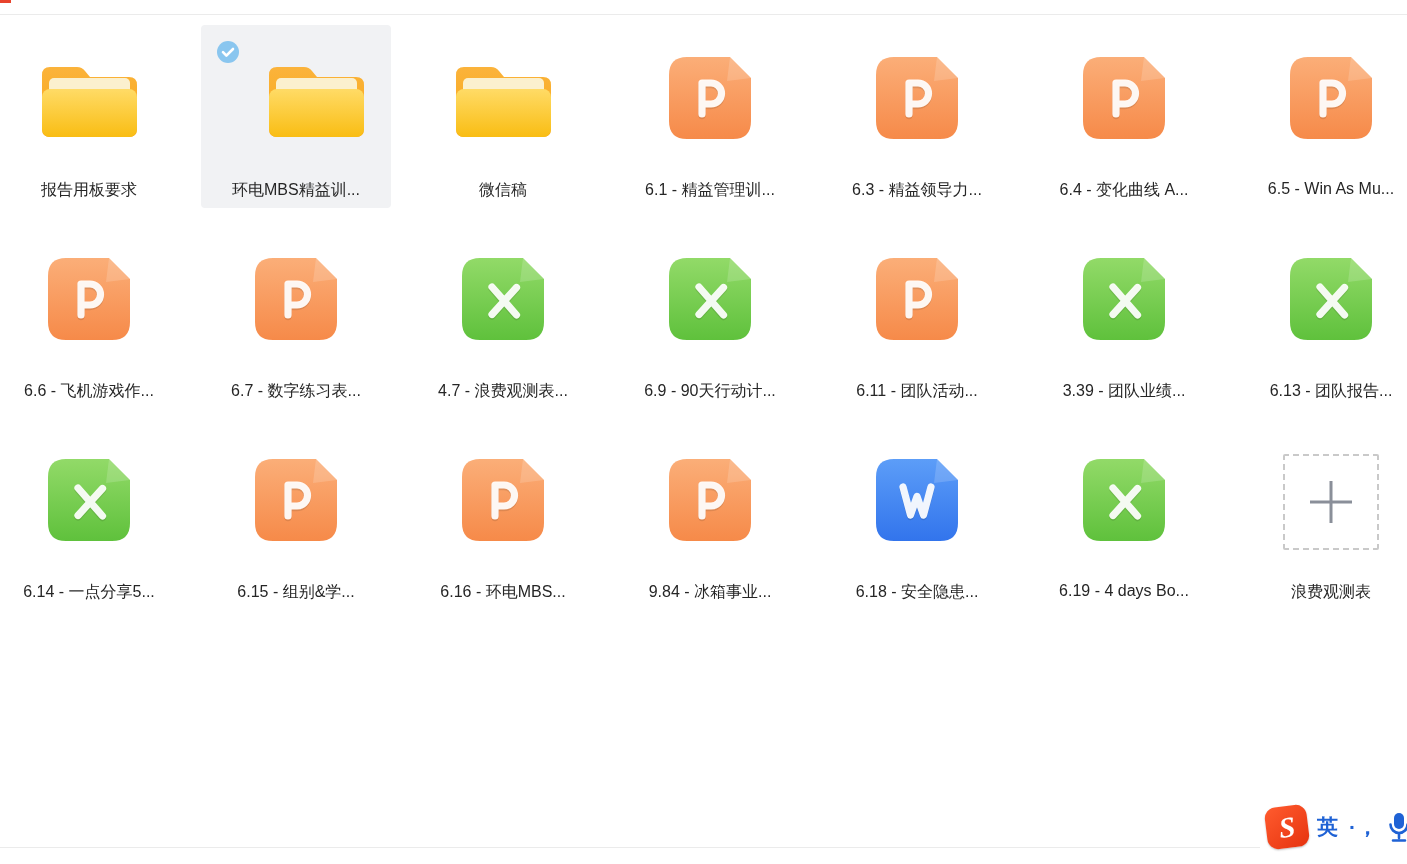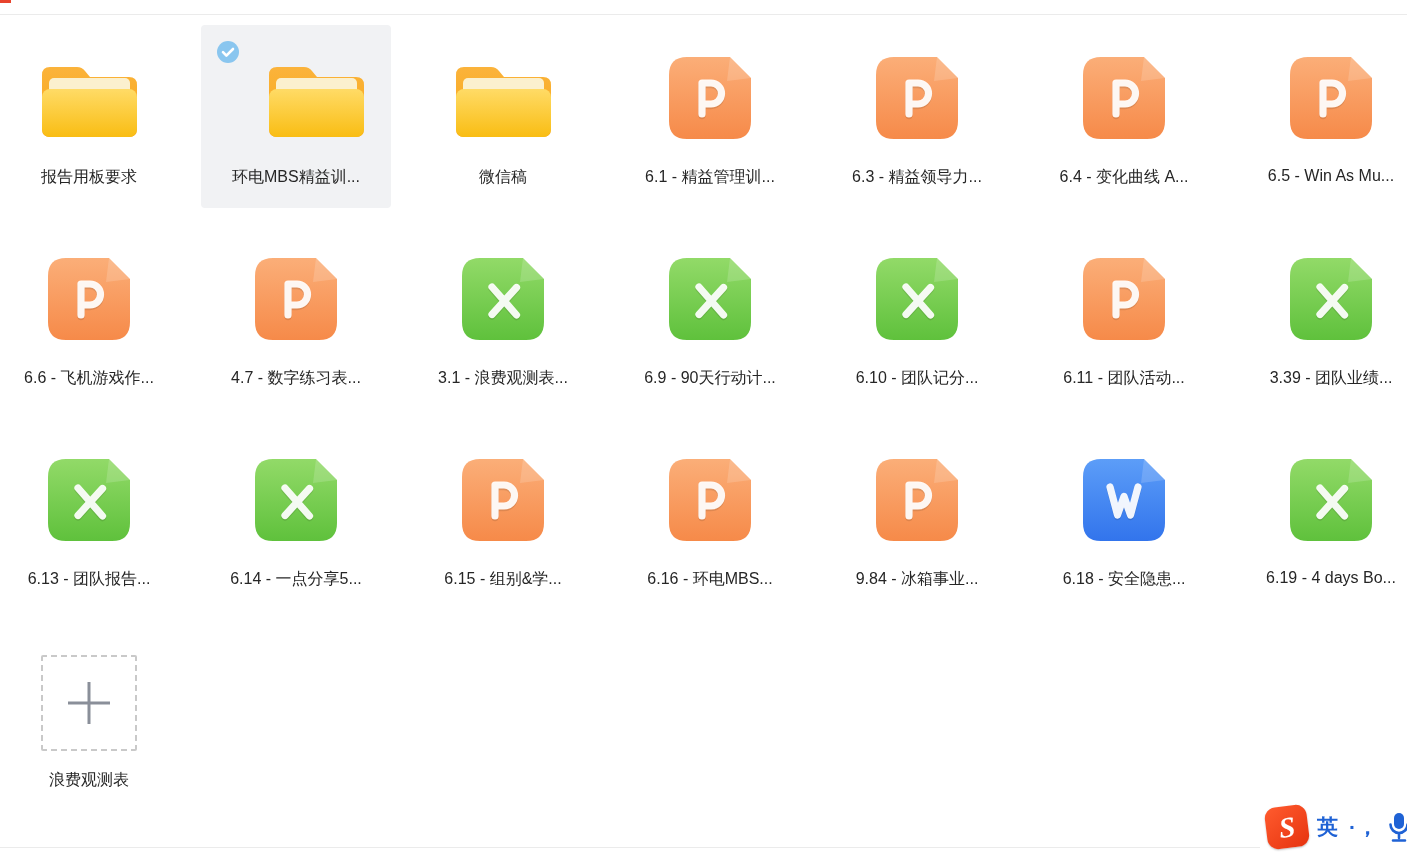--- a/index.html
+++ b/index.html
@@ -22,21 +22,21 @@
     width:190px; height:183px; position:relative; border-radius:4px;
     display:flex; flex-direction:column; align-items:center;
   }
   .tile.selected { background:var(--selected-bg);padding-left:40px; }
   .check-badge { position:absolute; left:16px; top:16px; width:22px; height:22px; }
   .icon-slot {
     margin-top:32px; height:82px; width:100%;
     display:flex; align-items:center; justify-content:center;
   }
   .tile-label {
-    position:absolute; top:142px; left:50%; transform:translateX(-50%);
+    position:absolute; top:155px; left:50%; transform:translateX(-50%);
     font-size:16px; color:var(--label-text); white-space:nowrap; text-align:center;
   }
   .upload-box {
     width:96px; height:96px; border:2px dashed var(--upload-border); border-radius:2px;
     display:flex; align-items:center; justify-content:center; background:#fff;
   }
   .tile.upload-tile .icon-slot { margin-top:27px; height:96px; }
 
   .ime-bar {
     position:absolute; left:1260px; top:804px; width:170px; height:46px;
@@ -224,72 +224,55 @@
         <stop offset="0" stop-color="#fbae78"></stop>
               <stop offset="1" stop-color="#f68a49"></stop>
       </linearGradient>
     </defs>
     <path d="M18,0 H61 L82,21 V64 Q82,82 64,82 H18 Q0,82 0,64 V18 Q0,0 18,0 Z" fill="url(#g-ppt)"></path>
     <path d="M61,0 L82,21 L58,24 Z" fill="rgba(255,255,255,0.16)"></path>
     <path d="M33,26 V57 M33,26 h9 a10.5,10.5 0 0 1 0,21 h-9" transform="translate(0,1.6)" stroke="rgba(0,0,0,0.10)" stroke-width="7.2" fill="none" stroke-linecap="round" stroke-linejoin="round"></path>
     <path d="M33,26 V57 M33,26 h9 a10.5,10.5 0 0 1 0,21 h-9" stroke="rgba(255,255,255,0.93)" stroke-width="7.2" fill="none" stroke-linecap="round" stroke-linejoin="round"></path>
   </svg>
       </div>
-      <div class="tile-label">4.7 - 数字练习表...</div>
-    </div>
-    <div class="tile">
-      <div class="icon-slot">
-        <svg width="82" height="82" viewBox="0 0 82 82">
-    <defs>
-      <linearGradient id="g-excel" x1="0" y1="0" x2="0" y2="1">
-        <stop offset="0" stop-color="#92da68"></stop>
-              <stop offset="1" stop-color="#5fc13c"></stop>
-      </linearGradient>
-    </defs>
-    <path d="M18,0 H61 L82,21 V64 Q82,82 64,82 H18 Q0,82 0,64 V18 Q0,0 18,0 Z" fill="url(#g-excel)"></path>
-    <path d="M61,0 L82,21 L58,24 Z" fill="rgba(255,255,255,0.16)"></path>
-    <path d="M30,29 L54.5,57 M54.5,29.5 L30,56.5" transform="translate(0,1.6)" stroke="rgba(0,0,0,0.10)" stroke-width="7.2" fill="none" stroke-linecap="round" stroke-linejoin="round"></path>
-    <path d="M30,29 L54.5,57 M54.5,29.5 L30,56.5" stroke="rgba(255,255,255,0.93)" stroke-width="7.2" fill="none" stroke-linecap="round" stroke-linejoin="round"></path>
-  </svg>
-      </div>
-      <div class="tile-label">3.1 - 浪费观测表...</div>
+      <div class="tile-label">6.7 - 数字练习表...</div>
+    </div>
+    <div class="tile">
+      <div class="icon-slot">
+        <svg width="82" height="82" viewBox="0 0 82 82">
+    <defs>
+      <linearGradient id="g-excel" x1="0" y1="0" x2="0" y2="1">
+        <stop offset="0" stop-color="#92da68"></stop>
+              <stop offset="1" stop-color="#5fc13c"></stop>
+      </linearGradient>
+    </defs>
+    <path d="M18,0 H61 L82,21 V64 Q82,82 64,82 H18 Q0,82 0,64 V18 Q0,0 18,0 Z" fill="url(#g-excel)"></path>
+    <path d="M61,0 L82,21 L58,24 Z" fill="rgba(255,255,255,0.16)"></path>
+    <path d="M30,29 L54.5,57 M54.5,29.5 L30,56.5" transform="translate(0,1.6)" stroke="rgba(0,0,0,0.10)" stroke-width="7.2" fill="none" stroke-linecap="round" stroke-linejoin="round"></path>
+    <path d="M30,29 L54.5,57 M54.5,29.5 L30,56.5" stroke="rgba(255,255,255,0.93)" stroke-width="7.2" fill="none" stroke-linecap="round" stroke-linejoin="round"></path>
+  </svg>
+      </div>
+      <div class="tile-label">4.7 - 浪费观测表...</div>
     </div>
     <div class="tile">
       <div class="icon-slot">
         <svg width="82" height="82" viewBox="0 0 82 82">
     <defs>
       <linearGradient id="g-excel" x1="0" y1="0" x2="0" y2="1">
         <stop offset="0" stop-color="#92da68"></stop>
               <stop offset="1" stop-color="#5fc13c"></stop>
       </linearGradient>
     </defs>
     <path d="M18,0 H61 L82,21 V64 Q82,82 64,82 H18 Q0,82 0,64 V18 Q0,0 18,0 Z" fill="url(#g-excel)"></path>
     <path d="M61,0 L82,21 L58,24 Z" fill="rgba(255,255,255,0.16)"></path>
     <path d="M30,29 L54.5,57 M54.5,29.5 L30,56.5" transform="translate(0,1.6)" stroke="rgba(0,0,0,0.10)" stroke-width="7.2" fill="none" stroke-linecap="round" stroke-linejoin="round"></path>
     <path d="M30,29 L54.5,57 M54.5,29.5 L30,56.5" stroke="rgba(255,255,255,0.93)" stroke-width="7.2" fill="none" stroke-linecap="round" stroke-linejoin="round"></path>
   </svg>
       </div>
       <div class="tile-label">6.9 - 90天行动计...</div>
-    </div>
-    <div class="tile">
-      <div class="icon-slot">
-        <svg width="82" height="82" viewBox="0 0 82 82">
-    <defs>
-      <linearGradient id="g-excel" x1="0" y1="0" x2="0" y2="1">
-        <stop offset="0" stop-color="#92da68"></stop>
-              <stop offset="1" stop-color="#5fc13c"></stop>
-      </linearGradient>
-    </defs>
-    <path d="M18,0 H61 L82,21 V64 Q82,82 64,82 H18 Q0,82 0,64 V18 Q0,0 18,0 Z" fill="url(#g-excel)"></path>
-    <path d="M61,0 L82,21 L58,24 Z" fill="rgba(255,255,255,0.16)"></path>
-    <path d="M30,29 L54.5,57 M54.5,29.5 L30,56.5" transform="translate(0,1.6)" stroke="rgba(0,0,0,0.10)" stroke-width="7.2" fill="none" stroke-linecap="round" stroke-linejoin="round"></path>
-    <path d="M30,29 L54.5,57 M54.5,29.5 L30,56.5" stroke="rgba(255,255,255,0.93)" stroke-width="7.2" fill="none" stroke-linecap="round" stroke-linejoin="round"></path>
-  </svg>
-      </div>
-      <div class="tile-label">6.10 - 团队记分...</div>
     </div>
     <div class="tile">
       <div class="icon-slot">
         <svg width="82" height="82" viewBox="0 0 82 82">
     <defs>
       <linearGradient id="g-ppt" x1="0" y1="0" x2="0" y2="1">
         <stop offset="0" stop-color="#fbae78"></stop>
               <stop offset="1" stop-color="#f68a49"></stop>
       </linearGradient>
     </defs>

